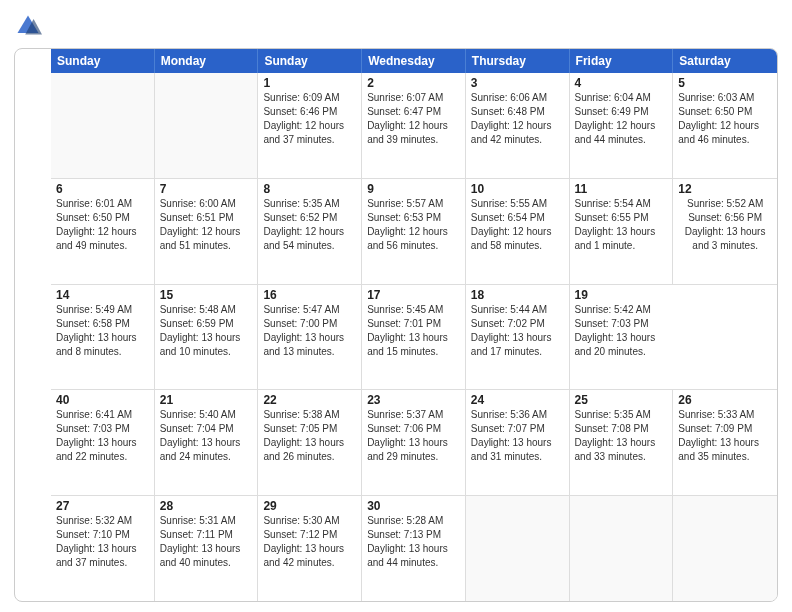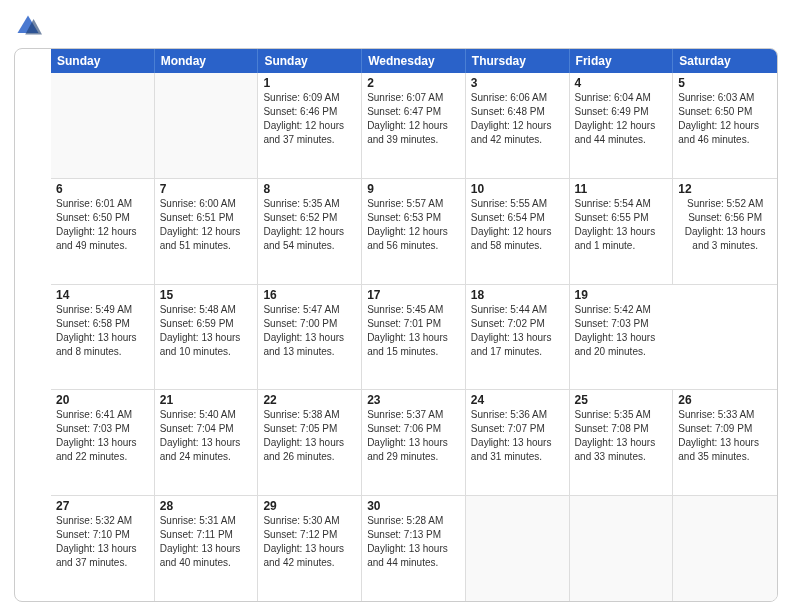--- a/index.html
+++ b/index.html
@@ -250,21 +250,21 @@
           </div>
           <div class="cal-cell">
             <div class="day-number">19</div>
             <div class="cell-info" style="white-space: pre-line;">Sunrise: 5:42 AM
 Sunset: 7:03 PM
 Daylight: 13 hours and 20 minutes.</div>
           </div>
         </div>
         <div class="cal-week">
           <div class="cal-cell">
-            <div class="day-number">20</div>
+            <div class="day-number">40</div>
             <div class="cell-info" style="white-space: pre-line;">Sunrise: 6:41 AM
 Sunset: 7:03 PM
 Daylight: 13 hours and 22 minutes.</div>
           </div>
           <div class="cal-cell">
             <div class="day-number">21</div>
             <div class="cell-info" style="white-space: pre-line;">Sunrise: 5:40 AM
 Sunset: 7:04 PM
 Daylight: 13 hours and 24 minutes.</div>
           </div>

